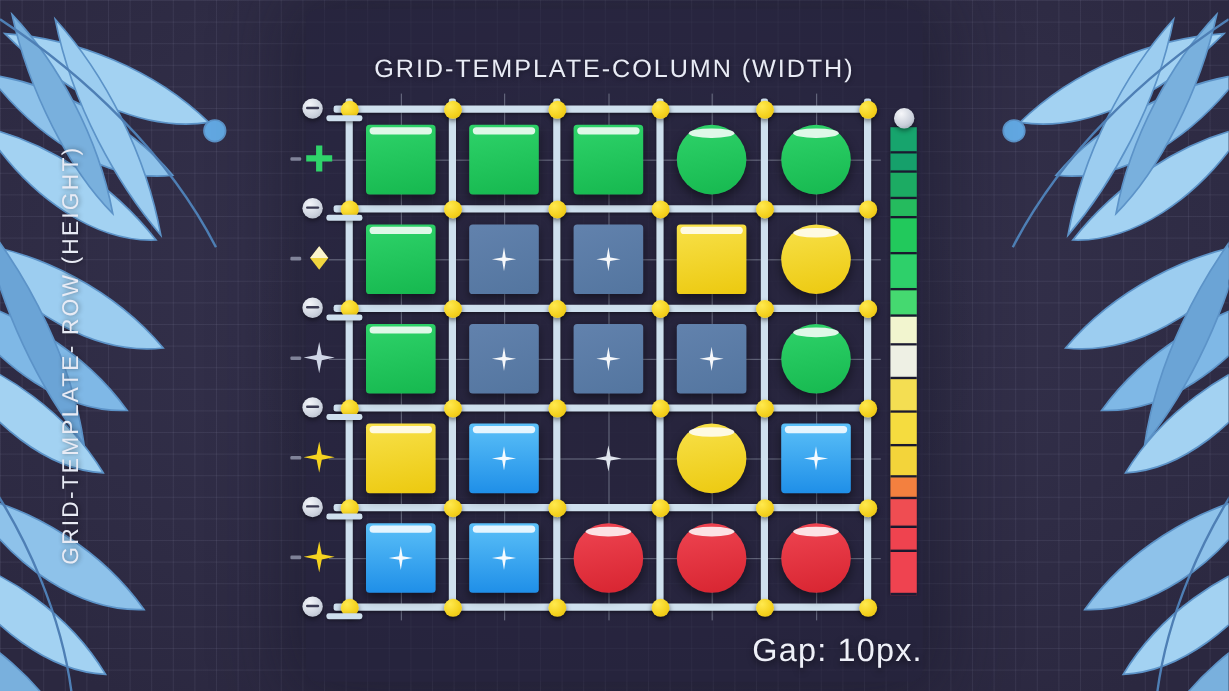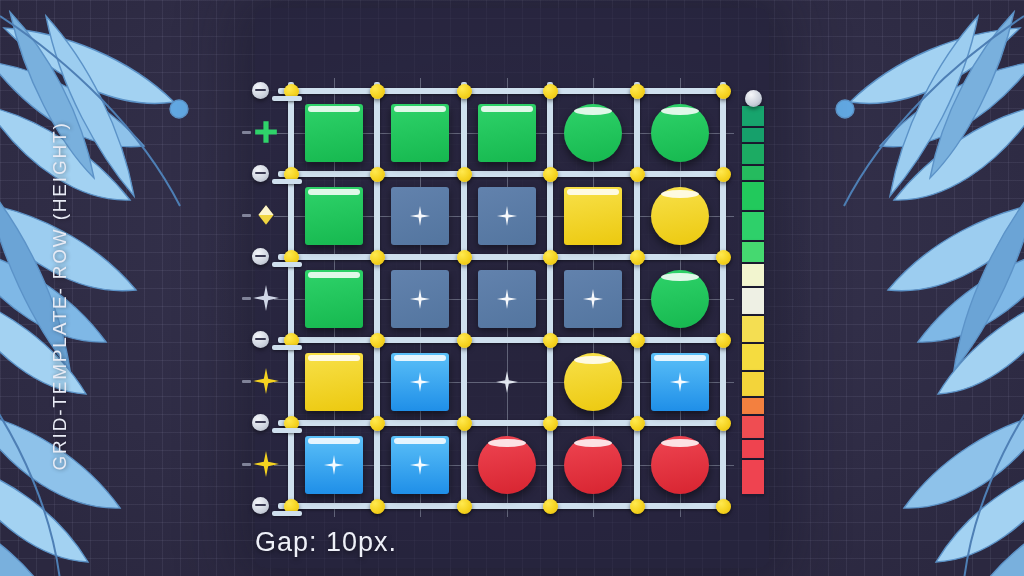--- a/index.html
+++ b/index.html
@@ -79,21 +79,21 @@
     color: #e8ebf5;
     font-size: 19px;
     letter-spacing: 1.8px;
     transform: rotate(-90deg);
     transform-origin: center center;
     text-shadow: 0 1px 4px rgba(0,0,0,0.45);
   }
   .footer-label {
     position: absolute;
     left: 255px; top: 527px; width: 514px;
-    text-align: left;
+    text-align: right;
     color: #eef0f8;
     font-size: 27px;
     letter-spacing: 1px;
     text-shadow: 0 2px 5px rgba(0,0,0,0.5);
   }
 
   
   .plot { position: absolute; left: 288px; top: 90px; width: 432px; height: 415px; }
 
   .gline-h, .gline-v {
@@ -265,20 +265,21 @@
         <path d="M12 28 C70 40 126 76 160 124 C108 126 50 90 12 28 Z" fill="#8ec2ea"></path>
         <path d="M-6 78 C46 92 98 128 128 178 C84 176 30 142 -6 78 Z" fill="#a3d2f2"></path>
         <path d="M-16 128 C30 146 76 184 100 232 C62 224 14 188 -16 128 Z" fill="#79b0dd"></path>
         <path d="M26 10 C62 62 92 130 100 196" fill="none" stroke="#4e7fb5" stroke-width="2"></path>
       </g>
     </g>
   </svg>
 
   <div class="panel"></div>
 
+  <div class="subtitle">GRID-TEMPLATE-COLUMN (WIDTH)</div>
   <div class="y-axis-label">GRID-TEMPLATE- ROW (HEIGHT)</div>
   <div class="footer-label">Gap: 10px.</div>
 
   <div class="plot" id="plot">
       <div class="thin-h" style="top: 42.5px;"></div>
       <div class="thin-h" style="top: 125.5px;"></div>
       <div class="thin-h" style="top: 208.5px;"></div>
       <div class="thin-h" style="top: 291.5px;"></div>
       <div class="thin-h" style="top: 374.5px;"></div>
       <div class="thin-v" style="left: 46.2px;"></div>

